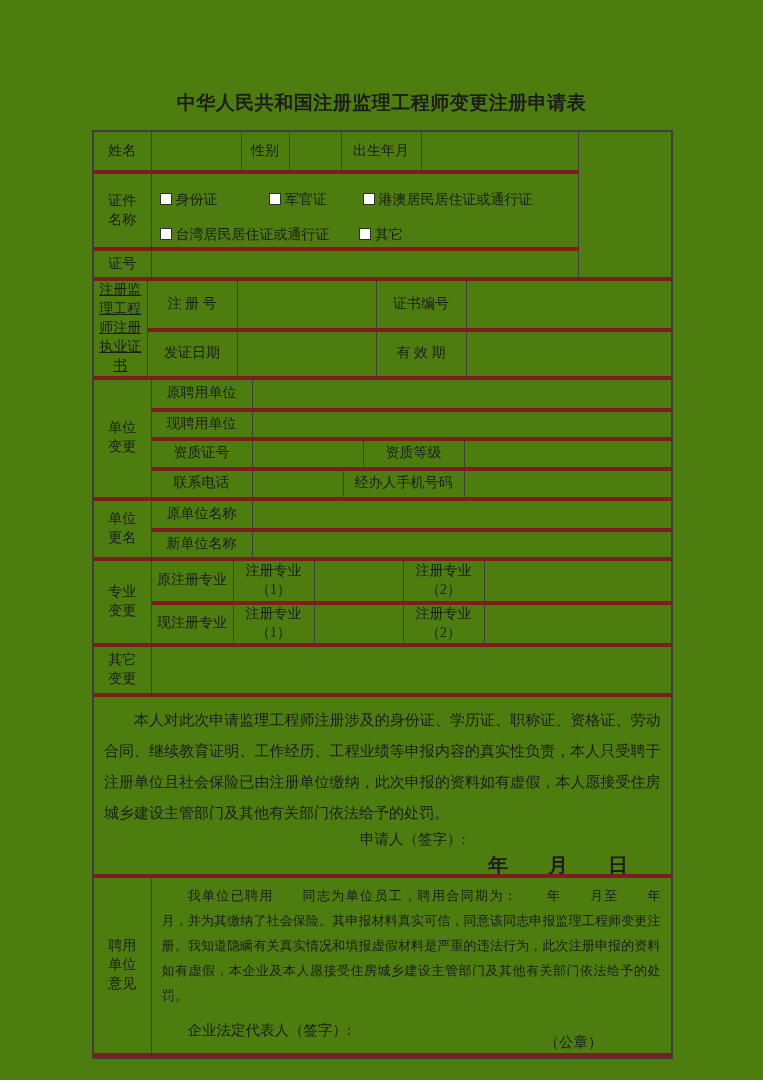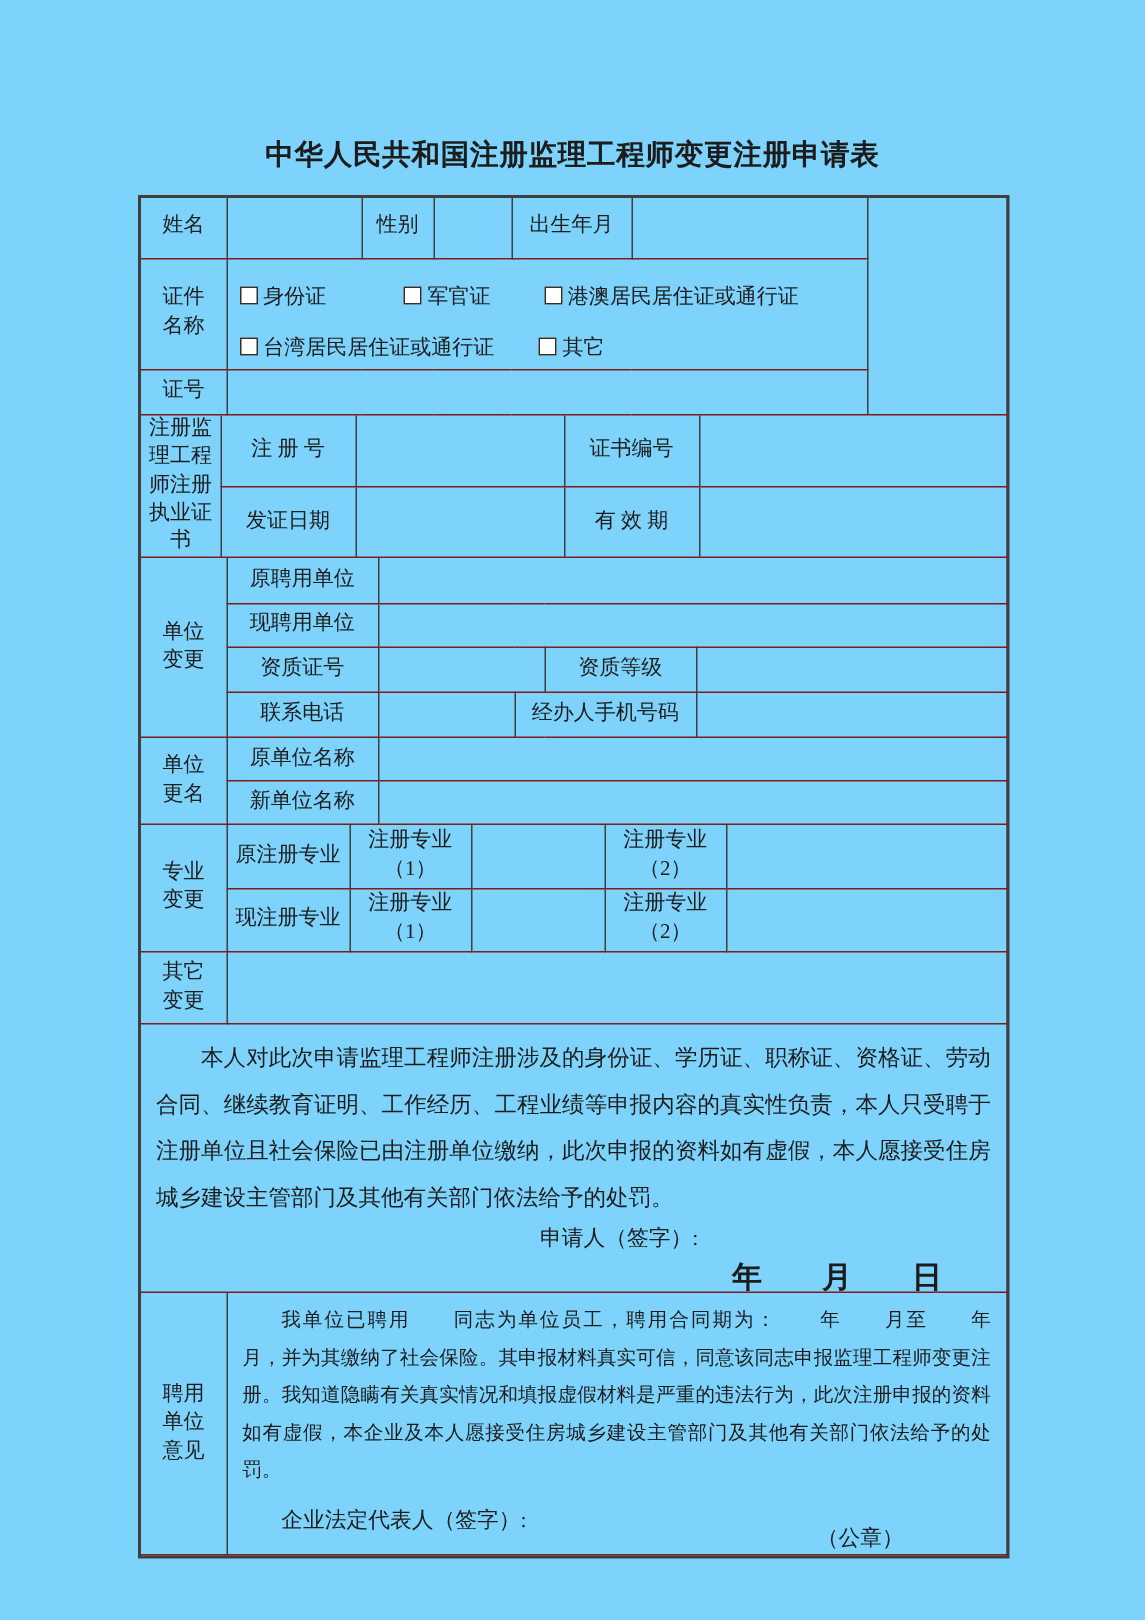--- a/index.html
+++ b/index.html
@@ -1,37 +1,37 @@
 <!DOCTYPE html>
 <html><head>
 <meta charset="utf-8">
 <style>
   html,body{margin:0;padding:0;background:#ffffff;}
   .page{
-    width:763px;height:1080px;background:#7dd3fc;position:relative;
+    width:763px;height:1080px;background:#4d7c0f;position:relative;
     font-family:"Liberation Serif","DejaVu Serif",serif;color:#1c1c1c;
     overflow:hidden;
   }
   .title{
     margin:0;padding:90px 0 0 0;text-align:center;
     font-size:19px;font-weight:bold;letter-spacing:0.5px;
   }
   .form{
     width:577px;margin:14px 0 0 92px;border:2px solid #3f3f3f;
   }
   table.s{border-collapse:collapse;table-layout:fixed;width:577px;}
   table.s td{
-    border-right:1px solid #3f3f3f;border-bottom:1px solid #7f1d1d;
+    border-right:1px solid #3f3f3f;border-bottom:4px solid #7f1d1d;
     font-size:14px;text-align:center;vertical-align:middle;
     padding:0;overflow:hidden;line-height:1.35;
   }
   td.er{border-right:none;}
   td.eb{border-bottom:none;}
   .pre{white-space:pre-line;}
-  .lic-lab{font-size:12px;line-height:1.28;}
+  .lic-lab{font-size:12px;line-height:1.28;text-decoration:underline;}
   .opinion-lab{line-height:2.6;}
   tr.r40{height:40px;} tr.r42{height:42px;} tr.r30{height:30px;}
   tr.r29{height:29px;} tr.r43{height:42px;} tr.r48{height:48px;}
   
   .cbcell{text-align:left !important;padding:2px 0 2px 8px !important;}
   .cbline{white-space:nowrap;line-height:1.55;margin-top:13px;}
   .opt{display:inline-block;}
   .cbx{
     display:inline-block;width:10px;height:10px;border:1px solid #2f2f2f;
     margin-right:4px;vertical-align:-1px;background:#fff;

